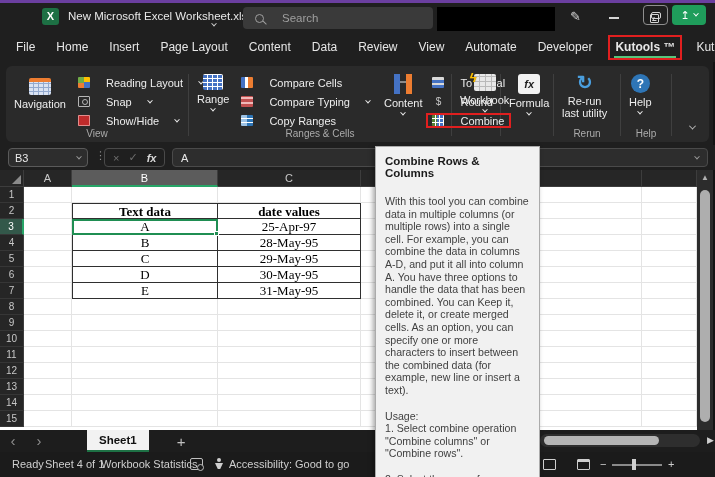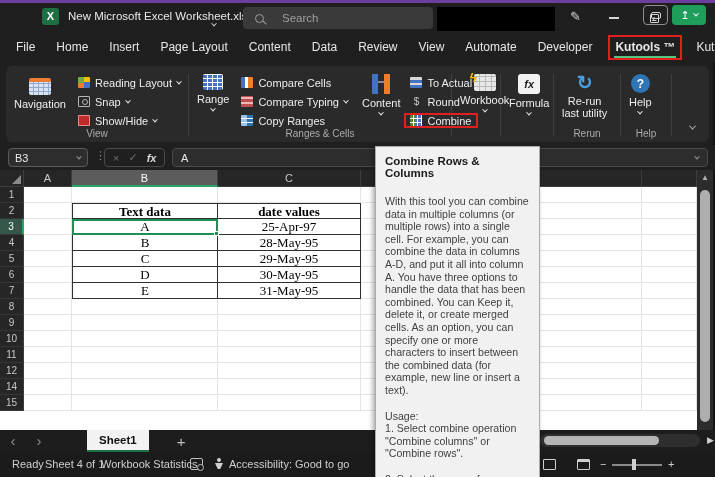--- a/index.html
+++ b/index.html
@@ -50,21 +50,21 @@
 
   
   .ribbon { position:absolute; left:6px; top:66px; width:703px; height:76px; background:#2a2a2a;
     border-radius:6px; display:flex; align-items:stretch; color:#ededed; }
   .rgroup { position:relative; display:flex; align-items:flex-start; padding-top:6px; }
   .rgroup .glabel { position:absolute; bottom:3px; left:0; right:0; text-align:center; font-size:10px; color:#ababab; }
   .rsep { width:1px; background:#3f3f3f; margin:8px 0 6px 0; }
   .bigbtn { display:flex; flex-direction:column; align-items:center; gap:3px; padding:2px 8px; font-size:11px; }
   .bigbtn .lbl { text-align:center; line-height:12px; }
   .smallcol { display:flex; flex-direction:column; justify-content:flex-start; gap:4px; padding:3px 6px 0 4px; }
-  .smallbtn { display:flex; align-items:center; gap:5px; font-size:11px; height:15px; white-space:nowrap; }
+  .smallbtn { display:flex; align-items:center; gap:16px; font-size:11px; height:15px; white-space:nowrap; }
   .redbox { border:2px solid #e01f1f; padding:0 4px; margin-left:-6px; }
   .ribbon-collapse { position:absolute; right:14px; bottom:8px; color:#bdbdbd; }
 
   
   .ic { width:12px; height:11px; border-radius:1px; flex:none; }
   .i-nav { width:22px; height:17px; border-radius:2px;
     background: linear-gradient(#ed7d31 0 4px, rgba(0,0,0,0) 0),
       repeating-linear-gradient(90deg, rgba(0,0,0,0) 0 4px, #92a9cf 4px 5px),
       repeating-linear-gradient(0deg, rgba(0,0,0,0) 0 3px, #92a9cf 3px 4px), #dae3f3; }
   .i-reading { background:conic-gradient(#ffc000 0 25%, #4472c4 0 50%, #ed7d31 0 75%, #70ad47 0); }
@@ -471,20 +471,28 @@
         </div>
         <div class="grow">
           <div class="rowh">12</div>
           <div class="cell" style="width: 48px;"></div>
           <div class="cell" style="width: 146px;"></div>
           <div class="cell" style="width: 143px;"></div>
           <div class="cell" style="width: 281px;"></div>
           <div class="cell" style="width: 55px;"></div>
         </div>
         <div class="grow">
+          <div class="rowh">13</div>
+          <div class="cell" style="width: 48px;"></div>
+          <div class="cell" style="width: 146px;"></div>
+          <div class="cell" style="width: 143px;"></div>
+          <div class="cell" style="width: 281px;"></div>
+          <div class="cell" style="width: 55px;"></div>
+        </div>
+        <div class="grow">
           <div class="rowh">14</div>
           <div class="cell" style="width: 48px;"></div>
           <div class="cell" style="width: 146px;"></div>
           <div class="cell" style="width: 143px;"></div>
           <div class="cell" style="width: 281px;"></div>
           <div class="cell" style="width: 55px;"></div>
         </div>
         <div class="grow">
           <div class="rowh">15</div>
           <div class="cell" style="width: 48px;"></div>

